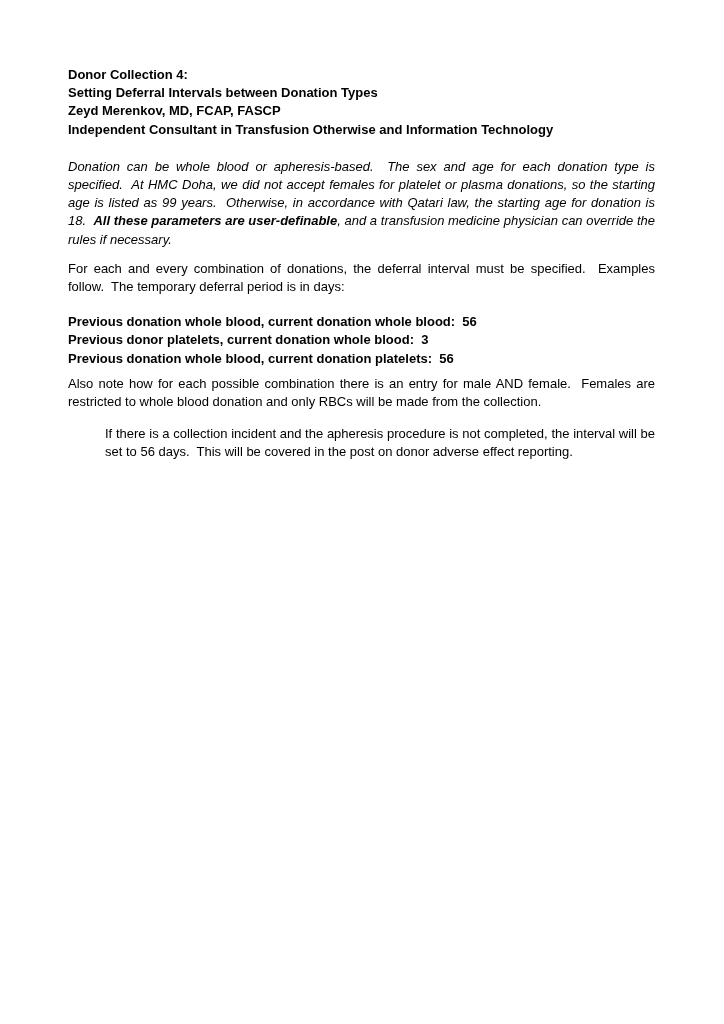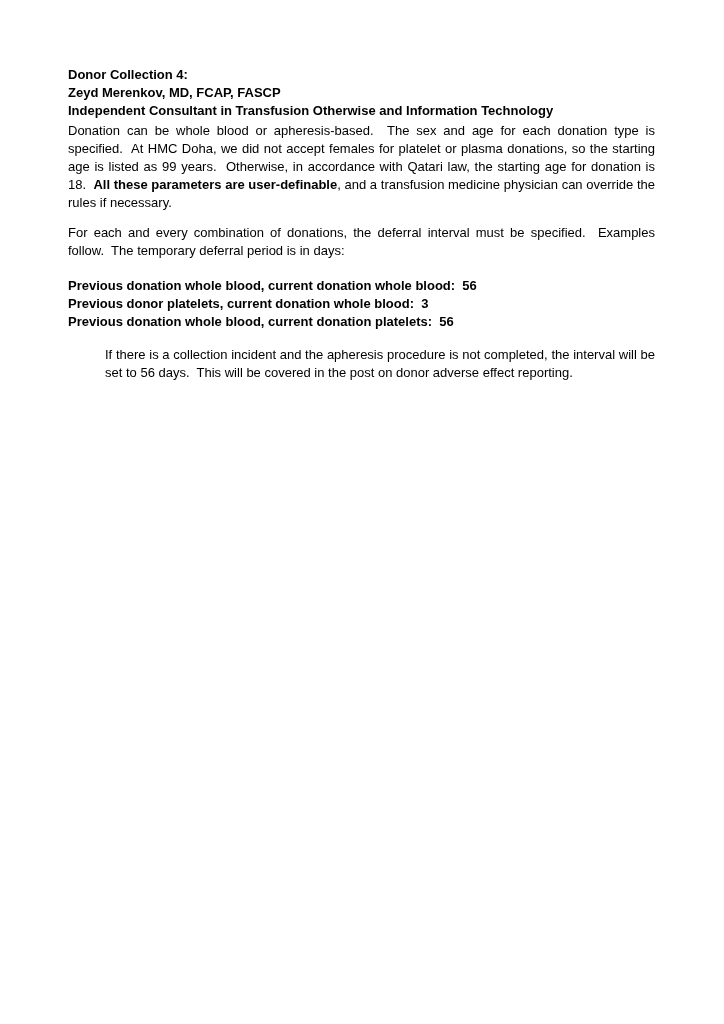--- a/index.html
+++ b/index.html
@@ -33,48 +33,50 @@
     font-weight: 700;
   }
   .title-line {
     white-space: nowrap;
   }
   .para {
     margin: 0;
     text-align: justify;
     white-space: pre-wrap;
   }
-  .para-overview   { margin-top: 1px; }
+  .para-overview   { margin-top: 19px; font-style: italic; }
   .para-combinations { margin-top: 11px; }
   .examples        { margin-top: 17px; font-weight: bold; }
   .para-male-female { margin-top: 7px; }
   .para-incident   { margin-top: 14px; margin-left: 37px; }
   .example-line {
     white-space: pre-wrap;
   }
 </style>
 </head>
 <body>
 
 <div class="page">
   <div class="content">
 
     <div class="title-block">
       <div class="title-line">Donor Collection 4:</div>
+      <div class="title-line">Setting Deferral Intervals between Donation Types</div>
       <div class="title-line">Zeyd Merenkov, MD, FCAP, FASCP</div>
       <div class="title-line">Independent Consultant in Transfusion Otherwise and Information Technology</div>
     </div>
 
     <p class="para para-overview"><span>Donation can be whole blood or apheresis-based.  The sex and age for each donation type is specified.  At HMC Doha, we did not accept females for platelet or plasma donations, so the starting age is listed as 99 years.  Otherwise, in accordance with Qatari law, the starting age for donation is 18.  </span><span style="font-weight: 700;">All these parameters are user-definable</span><span>, and a transfusion medicine physician can override the rules if necessary.</span></p>
 
     <p class="para para-combinations">For each and every combination of donations, the deferral interval must be specified.  Examples follow.  The temporary deferral period is in days:</p>
 
     <div class="examples">
       <div class="example-line">Previous donation whole blood, current donation whole blood:  56</div>
       <div class="example-line">Previous donor platelets, current donation whole blood:  3</div>
       <div class="example-line">Previous donation whole blood, current donation platelets:  56</div>
     </div>
 
+    <p class="para para-male-female">Also note how for each possible combination there is an entry for male AND female.  Females are restricted to whole blood donation and only RBCs will be made from the collection.</p>
 
     <p class="para para-incident">If there is a collection incident and the apheresis procedure is not completed, the interval will be set to 56 days.  This will be covered in the post on donor adverse effect reporting.</p>
 
   </div>
 </div>
 
 </body></html>

